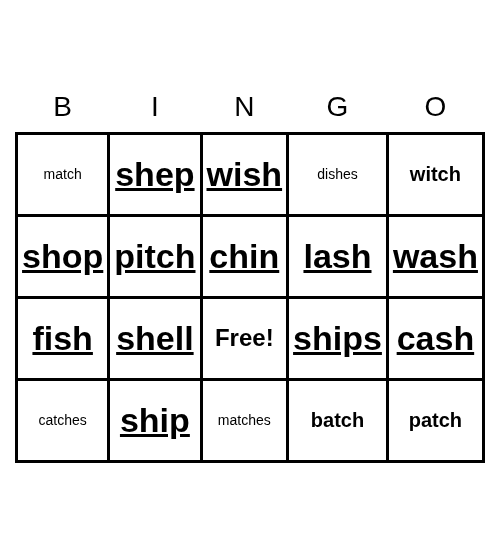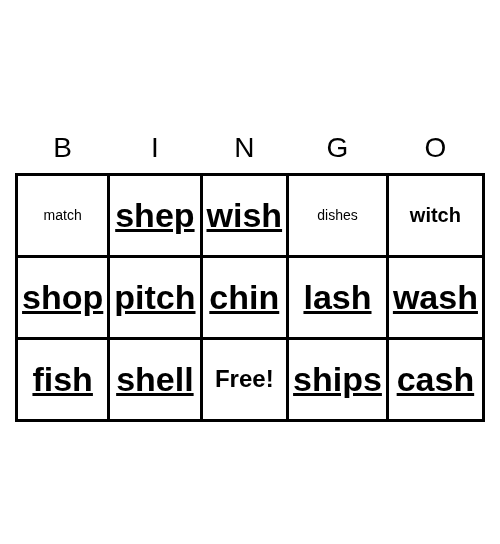--- a/index.html
+++ b/index.html
@@ -92,14 +92,21 @@
         <td><span class="cell-large">lash</span></td>
         <td><span class="cell-large">wash</span></td>
       </tr>
       <tr>
         <td><span class="cell-large">fish</span></td>
         <td><span class="cell-large">shell</span></td>
         <td><span class="free-cell">Free!</span></td>
         <td><span class="cell-large">ships</span></td>
         <td><span class="cell-large">cash</span></td>
       </tr>
+      <tr>
+        <td><span class="cell-small">catches</span></td>
+        <td><span class="cell-large">ship</span></td>
+        <td><span class="cell-small">matches</span></td>
+        <td><span class="cell-medium">batch</span></td>
+        <td><span class="cell-medium">patch</span></td>
+      </tr>
     </tbody>
 </table>
 
 </body></html>

